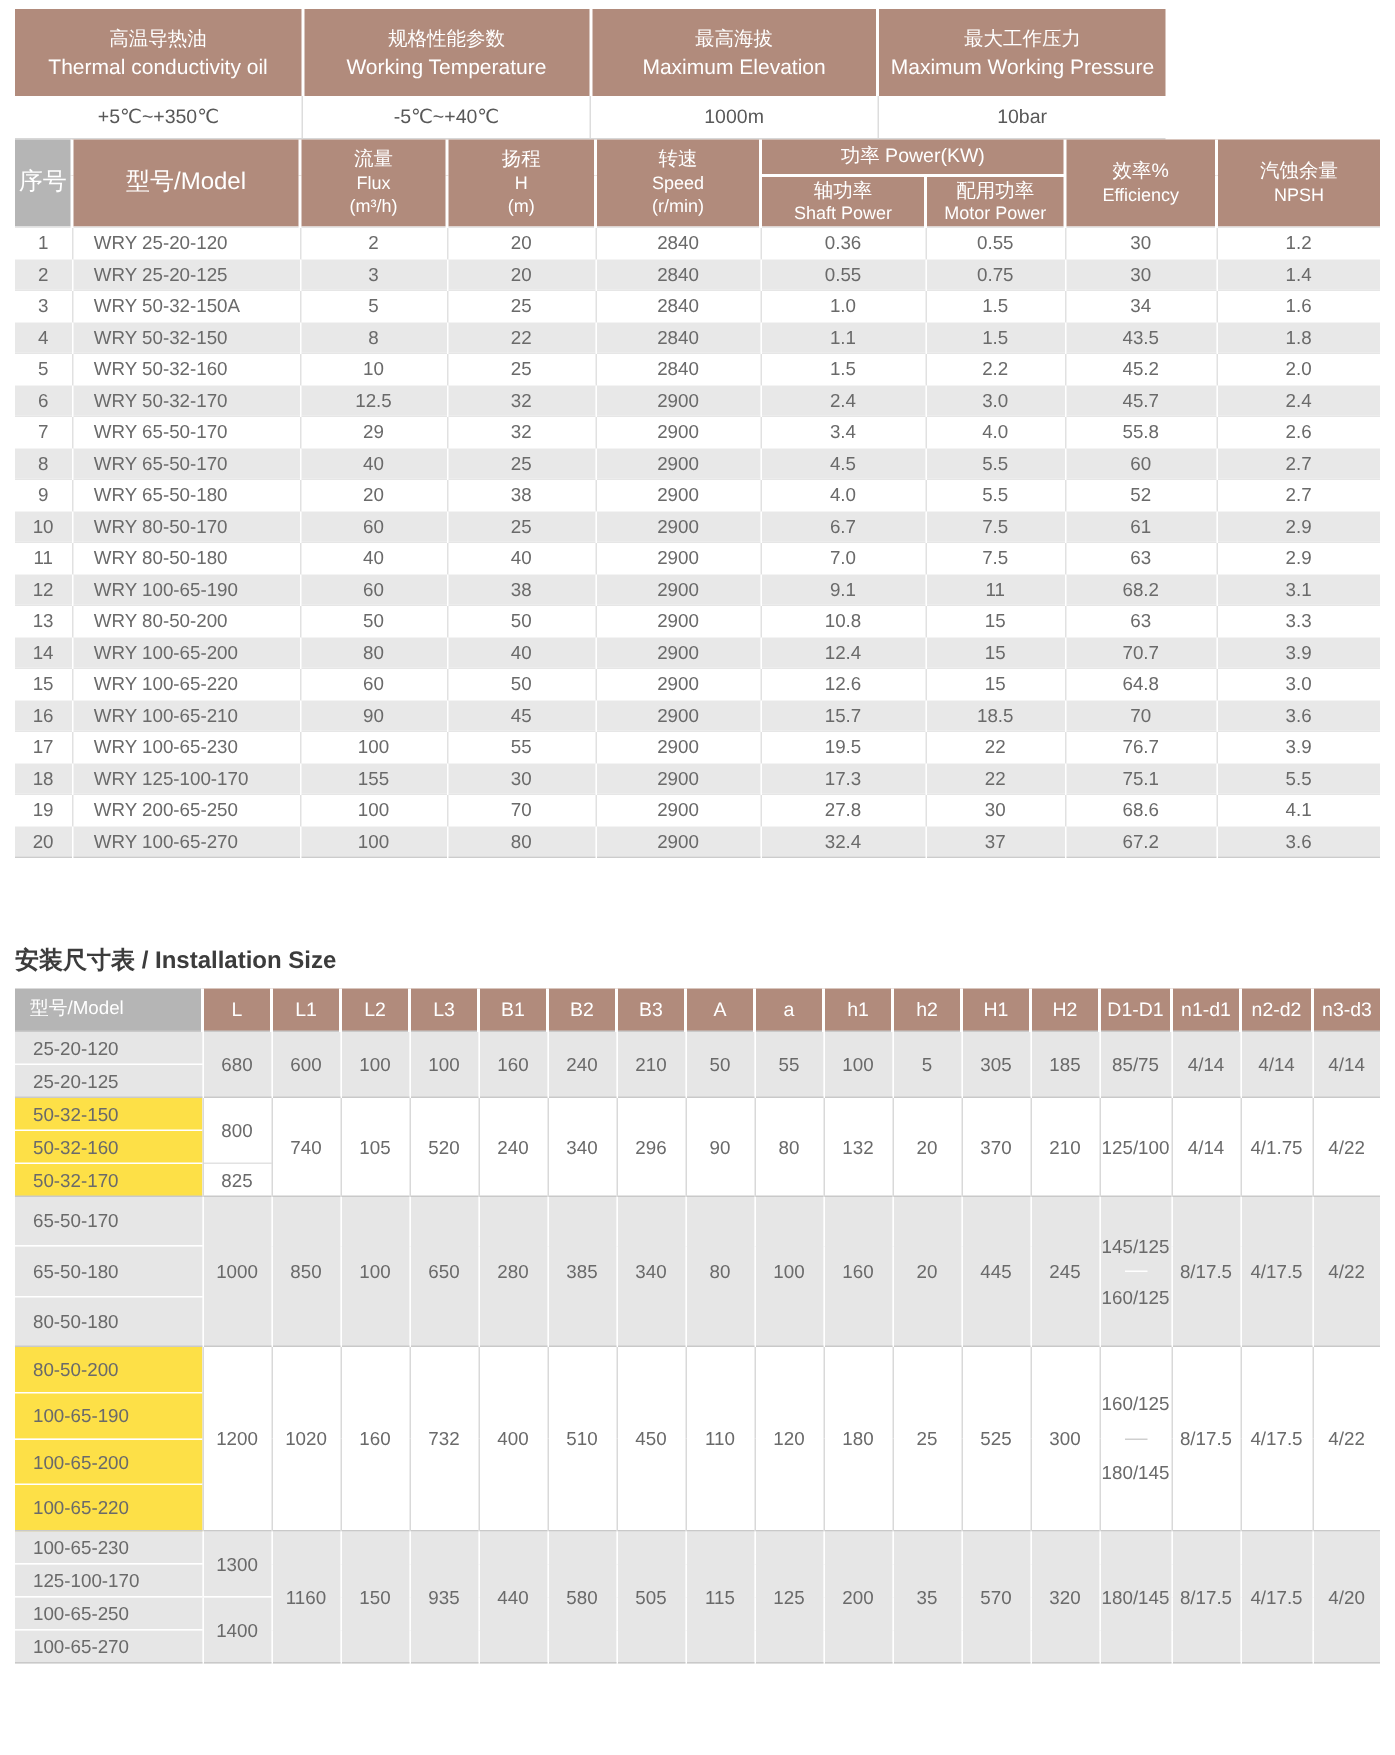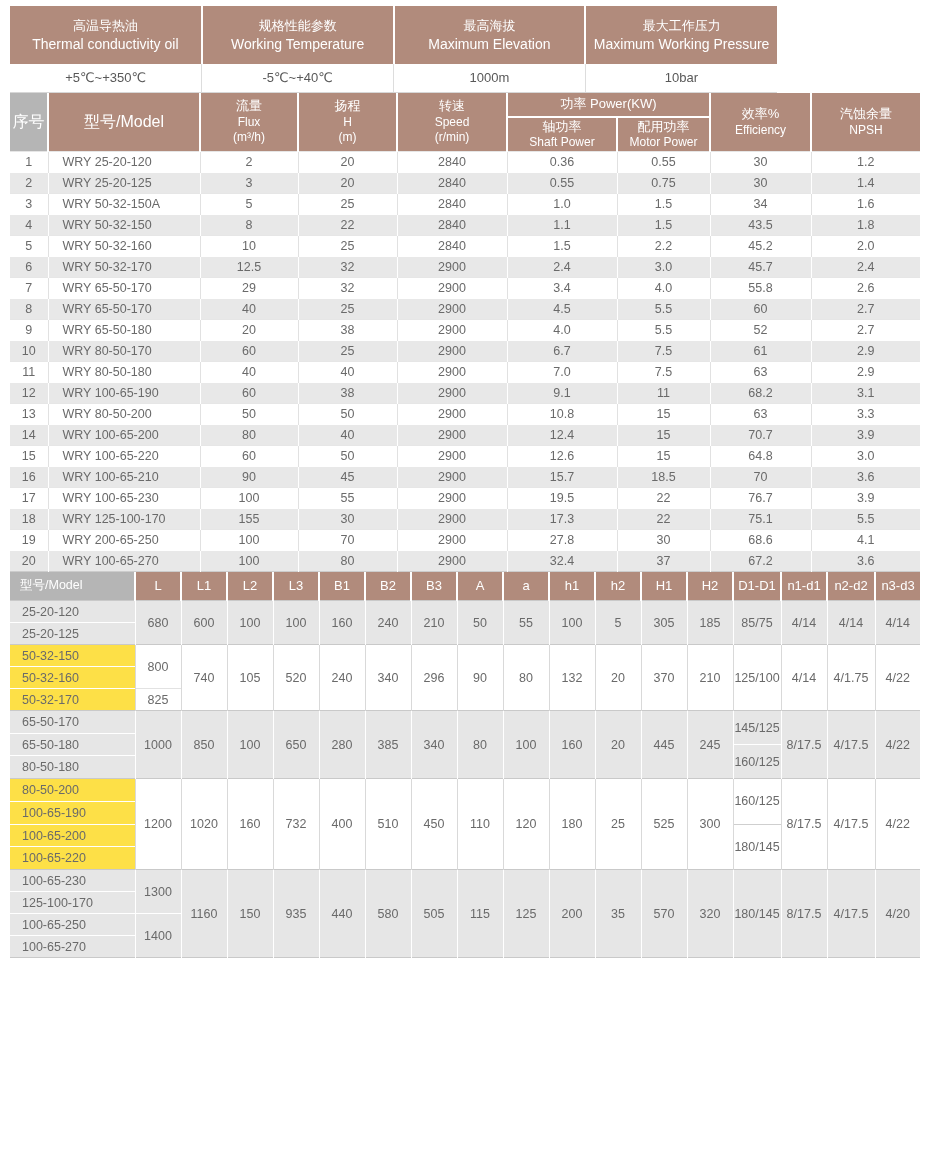--- a/index.html
+++ b/index.html
@@ -35,21 +35,21 @@
   .t2 tr.shade{background:var(--stripe,#e8e8e8);}
   .t2 tr.shade td{border-left-color:#fff;border-top-color:#fff;}
   .t2{border-bottom:1px solid #ccc;}
   
   .t3 th{height:29px;font-size:13px;}
   .t3 th.gray{text-align:left;padding-left:10px;font-size:12.5px;}
   .t3 td{height:22px;text-align:center;font-size:12.5px;color:#6a6a6a;border-left:1px solid #d9d9d9;border-top:1px solid #e2e2e2;padding:0;}
   .t3 td.model{background:#fde047;text-align:left;padding-left:12px;border-left:none;border-top-color:#fff;}
   .t3 tr.shade td{background:#e6e6e6;border-left-color:#fff;border-top-color:#fff;}
   .t3 tr:not(.shade) td[rowspan]{background:#fff;}
-  .t3 td.split-td{padding:0;vertical-align:middle;}
+  .t3 td.split-td{padding:16px;vertical-align:middle;}
   .split{display:flex;flex-direction:column;width:100%;}
   .split .half{flex:1;display:flex;align-items:center;justify-content:center;}
   .split .half:first-child{border-bottom:1px solid #cfcfcf;}
   tr.shade .split .half:first-child{border-bottom-color:#fff;}
   .t3 tr.gstart td{border-top-color:#c9c9c9;}
   .t3{border-bottom:1px solid #c9c9c9;}
 </style>
 </head>
 <body>
 
@@ -355,20 +355,21 @@
           <td>80</td>
           <td>2900</td>
           <td>32.4</td>
           <td>37</td>
           <td>67.2</td>
           <td>3.6</td>
         </tr>
       </tbody>
   </table>
 
+  <h2 class="sec last">安装尺寸表 / Installation Size</h2>
   <table class="t3">
     <colgroup>
       <col style="width:125px">
       <col style="width:46px">
         <col style="width:46px">
         <col style="width:46px">
         <col style="width:46px">
       <col style="width:46px">
         <col style="width:46px">
         <col style="width:46px">

